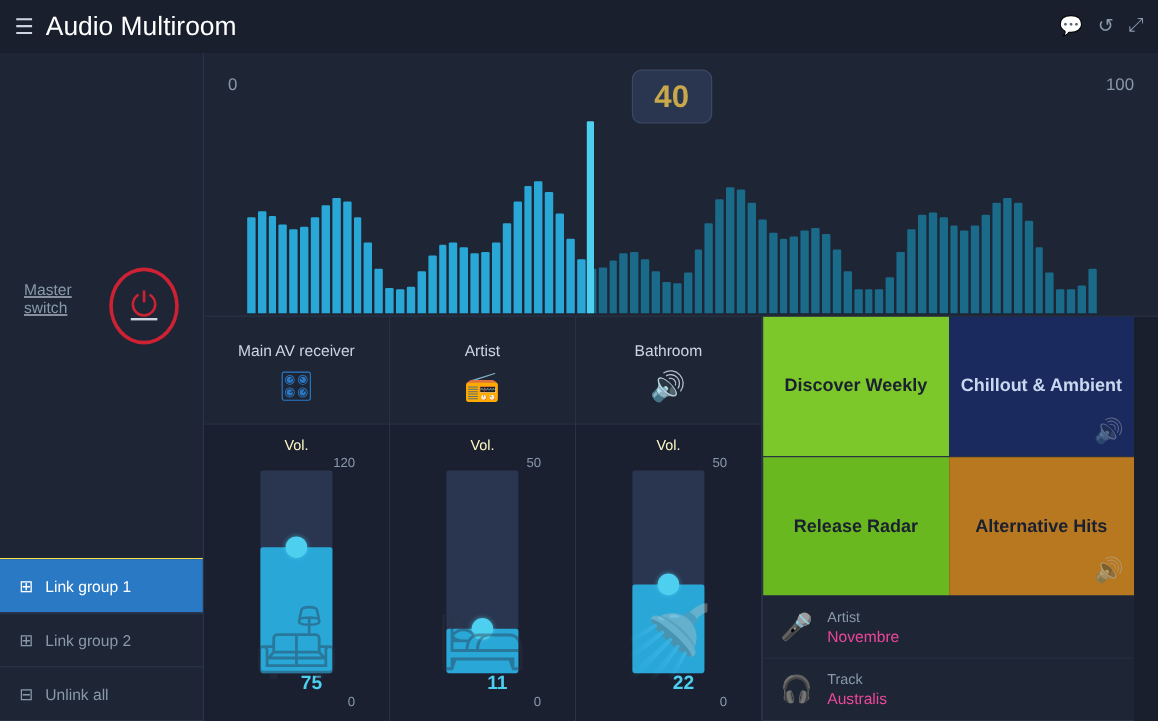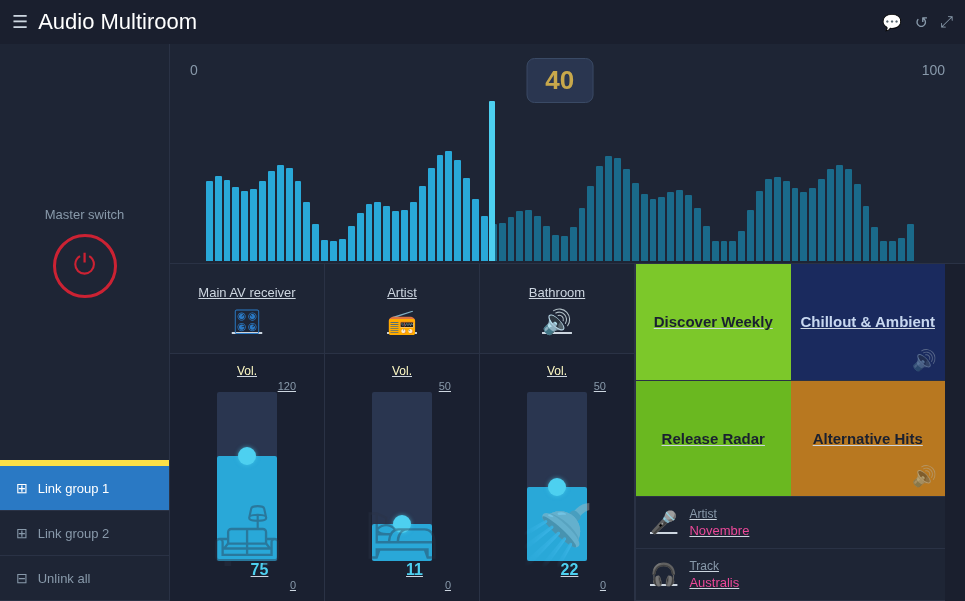--- a/index.html
+++ b/index.html
@@ -38,25 +38,26 @@
     .sidebar {
       width: 170px;
       background: #1e2535;
       display: flex;
       flex-direction: column;
       border-right: 1px solid #2a3245;
     }
     .master-switch-panel {
       flex: 1;
       display: flex;
-      flex-direction: column;
+      flex-direction: row;
       align-items: center;
       justify-content: center;
       padding: 20px;
-      border-bottom: 6px solid #fde047;
+      border-bottom: 1px solid #fde047;
+      text-decoration: underline;
     }
     .master-label { font-size: 13px; color: #8899aa; margin-bottom: 12px; }
     .power-btn {
       width: 64px;
       height: 64px;
       border-radius: 50%;
       border: 3px solid #cc2233;
       background: transparent;
       display: flex;
       align-items: center;
@@ -140,21 +141,20 @@
       background: #1a6a8a;
       border-radius: 1px 1px 0 0;
     }
     .bar.active { background: #29a8d8; }
     .bar.highlight { background: #4dd0f0; width: 6px; flex: none; }
 
     
     .device-grid {
       display: flex;
       flex: 1;
-      text-decoration: underline;
     }
 
     
     .device-col {
       width: 155px;
       border-right: 1px solid #2a3245;
       display: flex;
       flex-direction: column;
     }
     .device-header {

